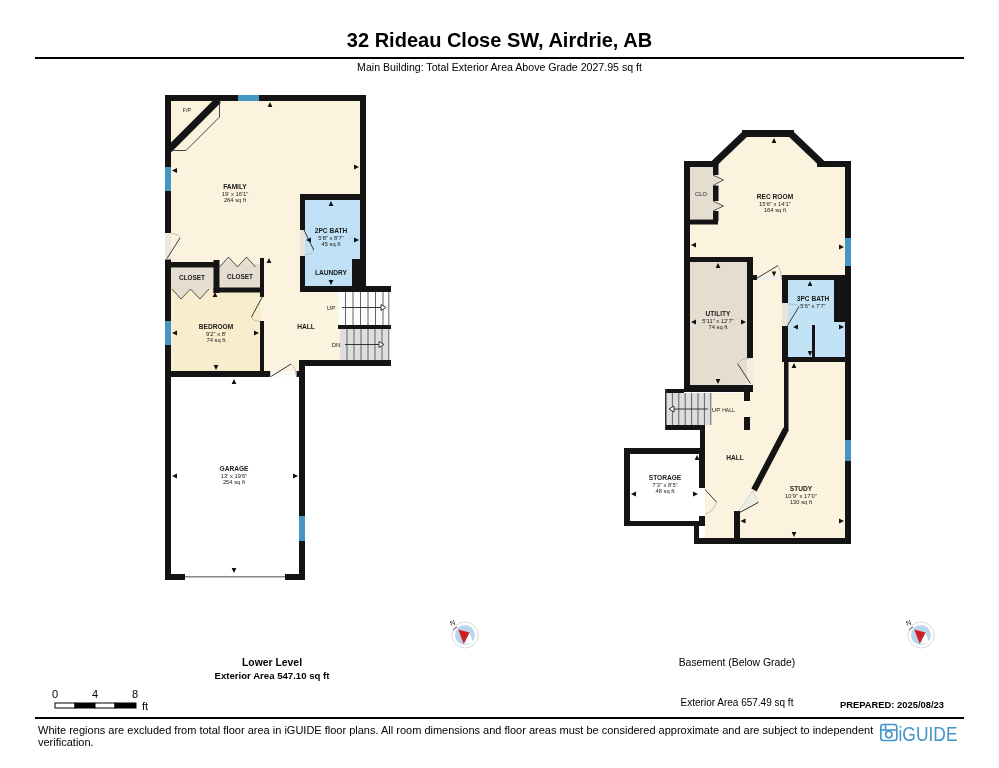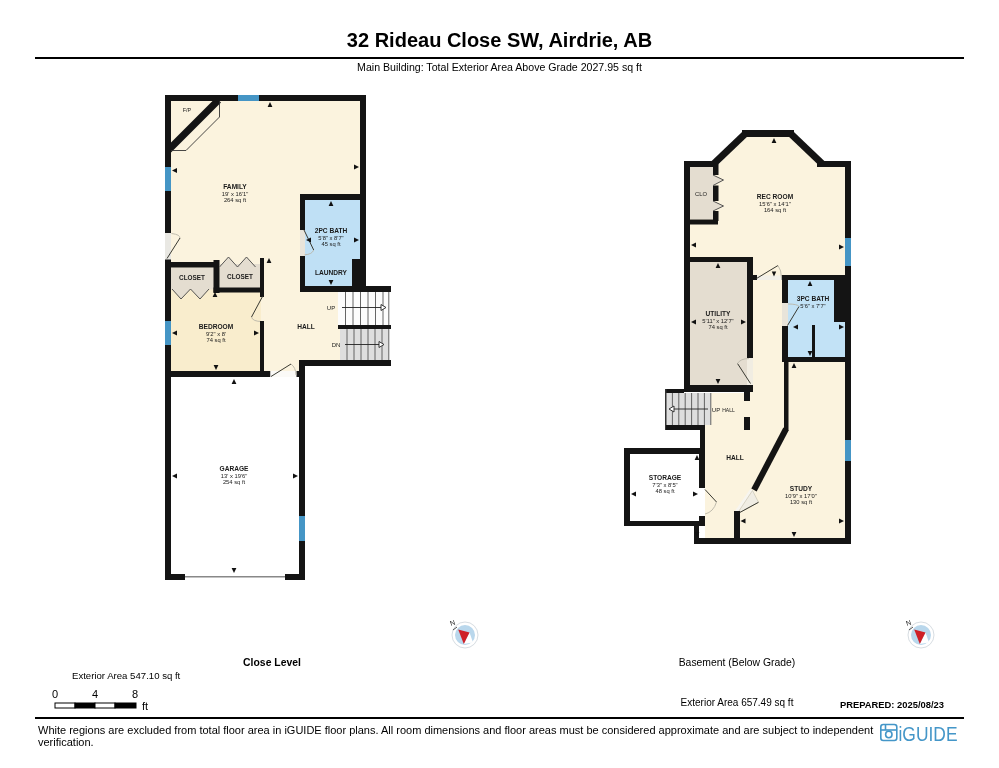--- a/index.html
+++ b/index.html
@@ -411,23 +411,23 @@
         <circle cx="0" cy="0" r="13" fill="#ffffff" stroke="#d7dde2" stroke-width="1"></circle>
         <circle cx="0" cy="0" r="10" fill="#b9d7ec"></circle>
         <polygon points="4.5,-2.5 8,7.5 -1.2,9" fill="#ffffff"></polygon>
         <polygon points="-6.8,-5.5 4.5,-2.5 -1.2,9" fill="#cf2027"></polygon>
         <text x="-14" y="-9" font-size="7" fill="#222" transform="rotate(-20 -14 -9)" font-family="Liberation Sans, sans-serif">N</text>
         <line x1="-12" y1="-5" x2="-8" y2="-8" stroke="#222" stroke-width="0.8"></line>
       </g>
     </g>
   </svg>
 
-  <div class="abs" style="left:72px;top:657px;width:400px;text-align:center;font-size:10.4px;font-weight:bold;color:#000;">Close Level</div>
-
-  <div class="abs" style="left:72px;top:670px;width:400px;font-size:9.6px;color:#000;">Exterior Area 547.10 sq ft</div>
+  <div class="abs" style="left:72px;top:657px;width:400px;text-align:center;font-size:10.4px;font-weight:bold;color:#000;">Lower Level</div>
+
+  <div class="abs" style="left:72px;top:670px;width:400px;text-align:center;font-size:9.6px;color:#000;font-weight:bold;">Exterior Area 547.10 sq ft</div>
 
   <div class="abs" style="left:537px;top:657px;width:400px;text-align:center;font-size:10.4px;font-weight:normal;color:#000;">Basement (Below Grade)</div>
 
   <div class="abs" style="left:537px;top:697px;width:400px;text-align:center;font-size:10px;color:#000;">Exterior Area 657.49 sq ft</div>
 
   <svg class="abs" style="left:40px;top:686px;" width="130" height="28" viewBox="0 0 130 28">
     <text x="15" y="12" font-size="11" fill="#000" text-anchor="middle">0</text>
     <text x="55" y="12" font-size="11" fill="#000" text-anchor="middle">4</text>
     <text x="95" y="12" font-size="11" fill="#000" text-anchor="middle">8</text>
     <rect x="15" y="17" width="20" height="5" fill="#fff" stroke="#000" stroke-width="1"></rect>

